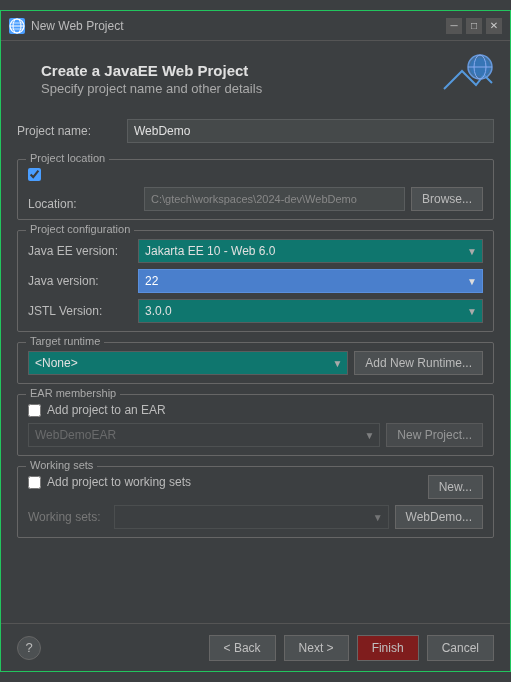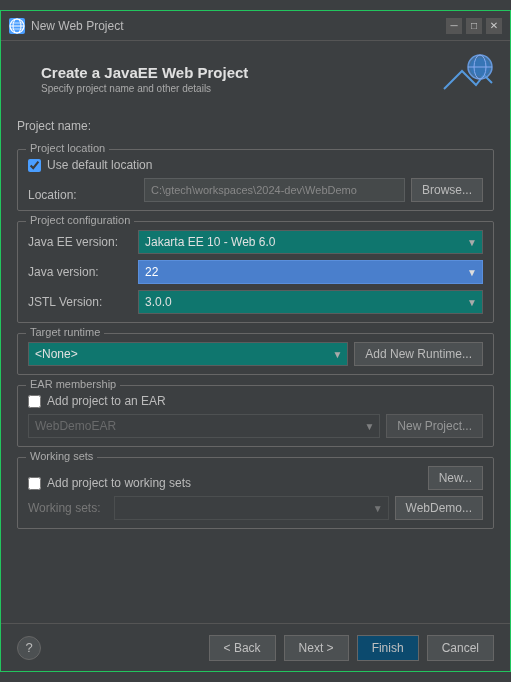--- a/index.html
+++ b/index.html
@@ -78,21 +78,21 @@
       margin-left: 24px;
     }
     .header-left {}
     .main-title {
       color: #e0e0e0;
       font-size: 15px;
       font-weight: bold;
     }
     .sub-title {
       color: #aaa;
-      font-size: 10px;
+      font-size: 13px;
       margin-top: 2px;
     }
     .header-icon {
       width: 52px;
       height: 52px;
       position: relative;
     }
 
     .group-box {
       border: 1px solid #666;
@@ -253,21 +253,21 @@
     .footer-btn {
       height: 26px;
       background: #4c5052;
       border: 1px solid #666;
       color: #c0c0c0;
       padding: 0 14px;
       font-size: 12px;
       cursor: pointer;
     }
     .footer-btn.finish {
-      background: #0c4a6e;
+      background: #7f1d1d;
     }
   </style>
 </head>
 <body>
 
 <div class="window">
 
   <div class="title-bar">
     <div class="title-bar-icon">
       <svg width="16" height="16" viewBox="0 0 16 16">
@@ -300,27 +300,27 @@
           <path d="M30 8 Q38 2 46 8 Q50 14 46 20 Q38 26 30 20 Q26 14 30 8Z" fill="#3377bb" opacity="0.8"></path>
           <ellipse cx="38" cy="14" rx="12" ry="12" fill="none" stroke="#6699dd" stroke-width="1.5"></ellipse>
           <ellipse cx="38" cy="14" rx="6" ry="12" fill="none" stroke="#88aaee" stroke-width="1"></ellipse>
           <line x1="26" y1="14" x2="50" y2="14" stroke="#88aaee" stroke-width="1"></line>
         </svg>
       </div>
     </div>
 
     <div class="form-row">
       <label class="form-label">Project name:</label>
+      <input type="text" class="form-control" value="WebDemo" style="">
     </div>
 
     <div class="group-box">
       <span class="group-label">Project location</span>
       <div class="checkbox-row">
         <input type="checkbox" id="useDefault" checked="" style="">
-        <label class="checkbox-label" for="useDefault">Use default location</label>
       </div>
       <div class="location-row">
         <span class="form-label">Location:</span>
         <input type="text" class="location-input" value="C:\gtech\workspaces\2024-dev\WebDemo" style="">
         <button class="btn">Browse...</button>
       </div>
     </div>
 
     <div class="group-box">
       <span class="group-label">Project configuration</span>
@@ -387,21 +387,21 @@
             <option>WebDemoEAR</option>
           </select>
           <span class="select-arrow">▼</span>
         </div>
         <button class="btn" style="opacity:0.7;">New Project...</button>
       </div>
     </div>
 
     <div class="group-box">
       <span class="group-label">Working sets</span>
-      <div style="display:flex;align-items:flex-end;justify-content:space-between;margin-bottom:6px;">
+      <div style="display:flex;align-items:flex-start;justify-content:space-between;margin-bottom:6px;">
         <div class="checkbox-row" style="margin-bottom:0;">
           <input type="checkbox" id="addWs" style="">
           <label class="checkbox-label" for="addWs">Add project to working sets</label>
         </div>
         <button class="btn">New...</button>
       </div>
       <div class="working-sets-select-row">
         <span class="ws-label" style="color:#777;">Working sets:</span>
         <div class="select-wrapper" style="opacity:0.5;">
           <select class="select-control" style="background:#3c3f41;color:#777;">

